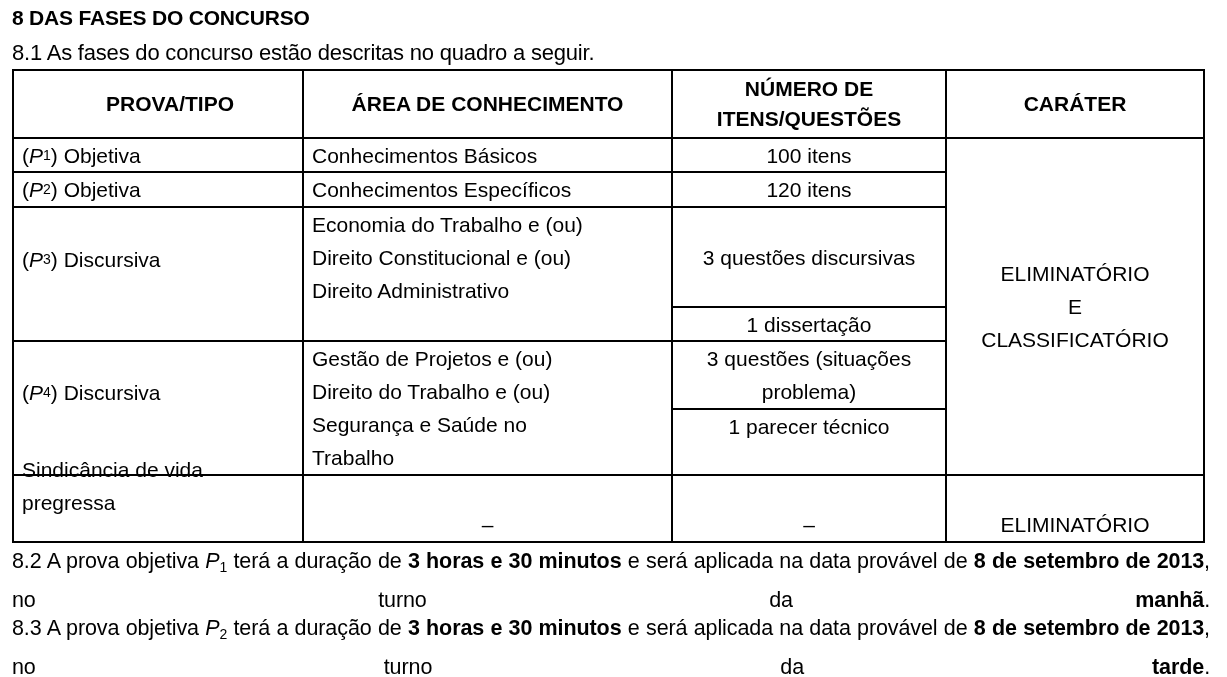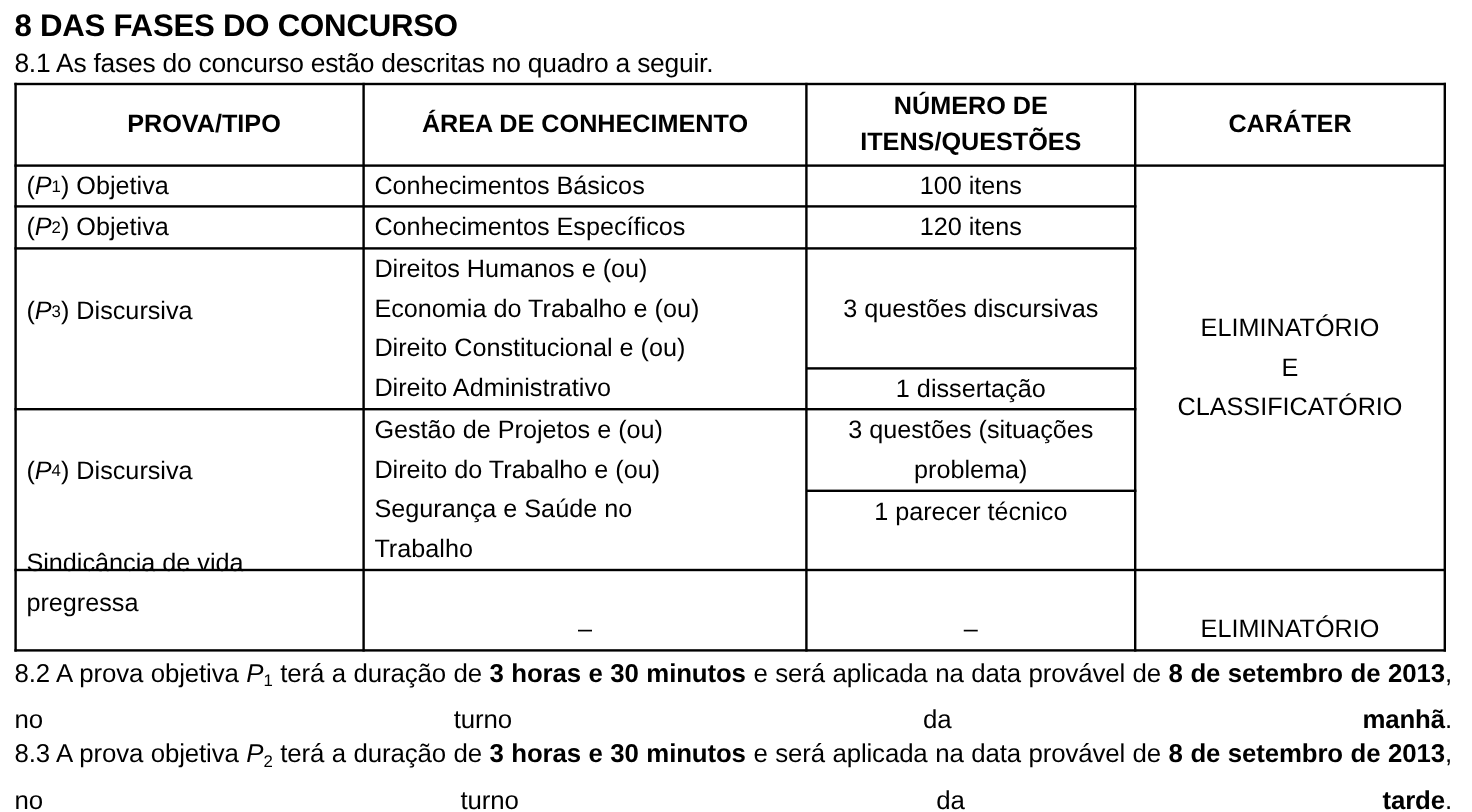--- a/index.html
+++ b/index.html
@@ -2,21 +2,21 @@
 <html><head>
 <meta charset="utf-8">
 <style>
   html, body { margin: 0; padding: 0; background: #ffffff; }
   body {
     width: 1227px; height: 677px; position: relative; overflow: hidden;
     font-family: "Liberation Sans", "DejaVu Sans", sans-serif;
     color: #000; font-size: 21px;
   }
   .abs { position: absolute; }
-  .section-title { left: 12px; top: 6px; font-weight: bold; font-size: 26px; letter-spacing: -0.2px; }
+  .section-title { left: 12px; top: 6px; font-weight: bold; font-size: 21px; letter-spacing: -0.2px; }
   .intro { left: 12px; top: 40px; font-size: 22px; letter-spacing: -0.2px; }
 
   
   .hl { position: absolute; height: 2px; background: #000; }
   .vl { position: absolute; width: 2px; background: #000; }
 
   .cell { position: absolute; display: flex; box-sizing: border-box; line-height: 33px; font-size: 21px; }
   .center { justify-content: center; align-items: center; text-align: center; }
   .head { font-weight: bold; font-size: 21px; line-height: 30px; }
   .left { padding-left: 8px; align-items: flex-start; flex-direction: column; }
@@ -78,21 +78,20 @@
   <div class="cell leftmid" style="left:304px; top:173px; width:367px; height:33px;border-radius:12px;">Conhecimentos Específicos</div>
   <div class="cell center" style="left:673px; top:173px; width:272px; height:33px;">120 itens</div>
 
   <div class="cell leftmid" style="left:14px; top:208px; width:288px; height:102px;">
     <span>(</span>
       <span class="it">P</span>
       <sub class="sub">3</sub>
       <span>) Discursiva</span>
   </div>
   <div class="cell left" style="left:304px; top:208px; width:367px; height:132px;">
-    <span>Direitos Humanos e (ou)</span>
     <span>Economia do Trabalho e (ou)</span>
     <span>Direito Constitucional e (ou)</span>
     <span>Direito Administrativo</span>
   </div>
   <div class="cell center" style="left:673px; top:208px; width:272px; height:98px;border-radius:28px;">3 questões discursivas</div>
   <div class="cell center" style="left:673px; top:308px; width:272px; height:32px;">1 dissertação</div>
 
   <div class="cell leftmid" style="left:14px; top:342px; width:288px; height:100px;">
     <span>(</span>
       <span class="it">P</span>

